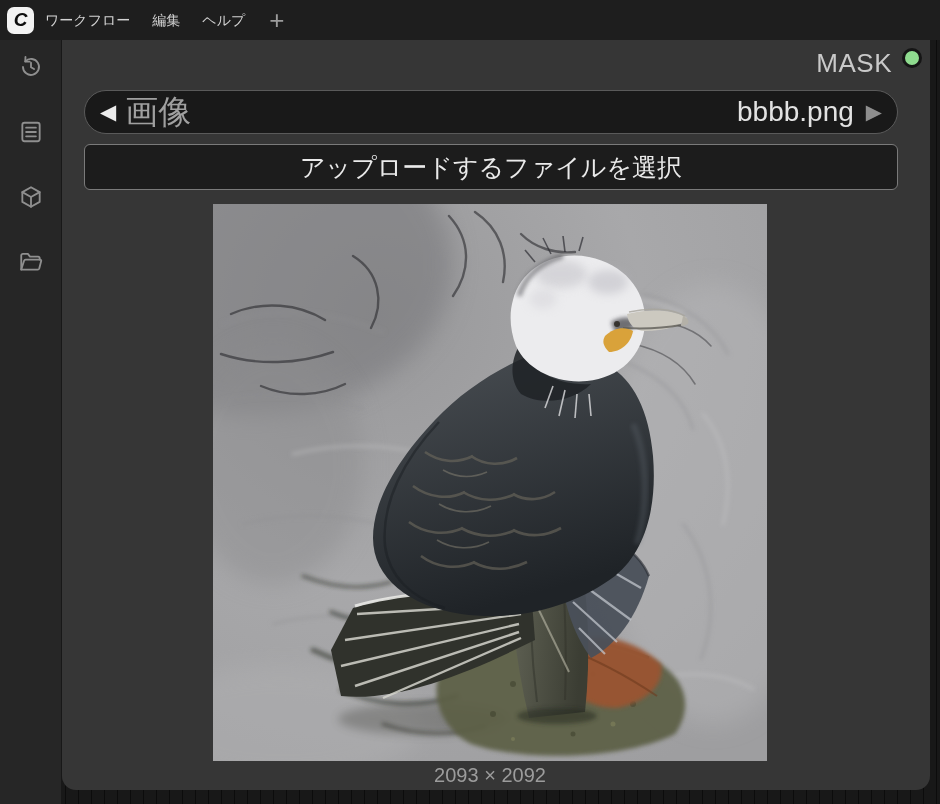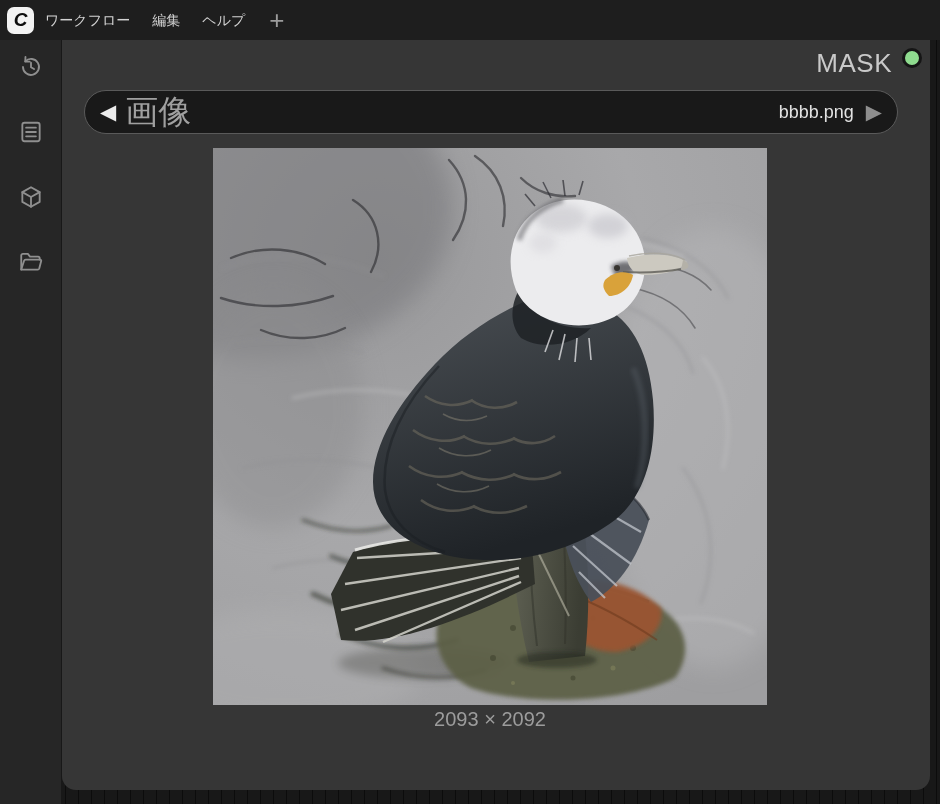--- a/index.html
+++ b/index.html
@@ -24,21 +24,21 @@
   .side-btn { width:30px; height:30px; display:flex; align-items:center; justify-content:center; cursor:pointer; }
   .side-btn svg { stroke:#8f8f8f; fill:none; stroke-width:1.7; stroke-linecap:round; stroke-linejoin:round; }
   
   .panel { position:absolute; left:62px; top:40px; width:868px; height:750px; background:#363636; border-radius:0 0 14px 14px; padding-top:8px; z-index:4; }
   .output-row { display:flex; justify-content:flex-end; align-items:flex-start; gap:10px; padding-right:8px; height:34px; }
   .output-label { color:#c9c9c9; font-size:26px; letter-spacing:.5px; }
   .port-dot { width:20px; height:20px; border-radius:50%; background:#8fdc8f; border:3px solid #151515; cursor:pointer; }
   .pill { margin:8px 32px 0 22px; height:44px; background:#191919; border:1px solid #5a5a5a; border-radius:22px; display:flex; align-items:center; padding:0 15px; cursor:pointer; }
   .arrow-left { color:#ececec; font-size:21px; margin-right:9px; }
   .pill-label { color:#a0a0a0; font-size:33px; flex:1; }
-  .pill-value { color:#e2e2e2; font-size:18px; }
+  .pill-value { color:#e2e2e2; font-size:28px; }
   .arrow-right { color:#8e8e8e; font-size:21px; margin-left:12px; }
   .upload { display:block; margin:10px 32px 0 22px; width:calc(100% - 54px); height:46px; background:#1c1c1c; border:1px solid #7a7a7a; border-radius:6px; color:#eaeaea; font-size:25px; font-family:inherit; cursor:pointer; }
   .preview { width:554px; height:557px; margin:14px 0 0 151px; background:#a6a6a8; overflow:hidden; cursor:pointer; }
   .preview svg { display:block; }
   .caption { width:554px; margin-left:151px; margin-top:2px; text-align:center; color:#9c9c9c; font-size:20px; line-height:24px; }
 </style>
 </head>
 <body>
 
 <div class="menubar">
@@ -89,20 +89,21 @@
     <span class="port-dot" style="background: rgb(143, 220, 143);"></span>
   </div>
 
   <div class="pill">
     <span class="arrow-left">◀</span>
     <span class="pill-label">画像</span>
     <span class="pill-value">bbbb.png</span>
     <span class="arrow-right">▶</span>
   </div>
 
+  <button class="upload">アップロードするファイルを選択</button>
 
   <div class="preview" title="cormorant bird with white head standing on a wooden post in rippled gray water">
     <svg width="554" height="557" viewBox="0 0 554 557">
       <defs>
         <filter id="b2" x="-30%" y="-30%" width="160%" height="160%">
             <feGaussianBlur stdDeviation="2"></feGaussianBlur>
           </filter>
         <filter id="b5" x="-40%" y="-40%" width="180%" height="180%">
             <feGaussianBlur stdDeviation="5"></feGaussianBlur>
           </filter>

